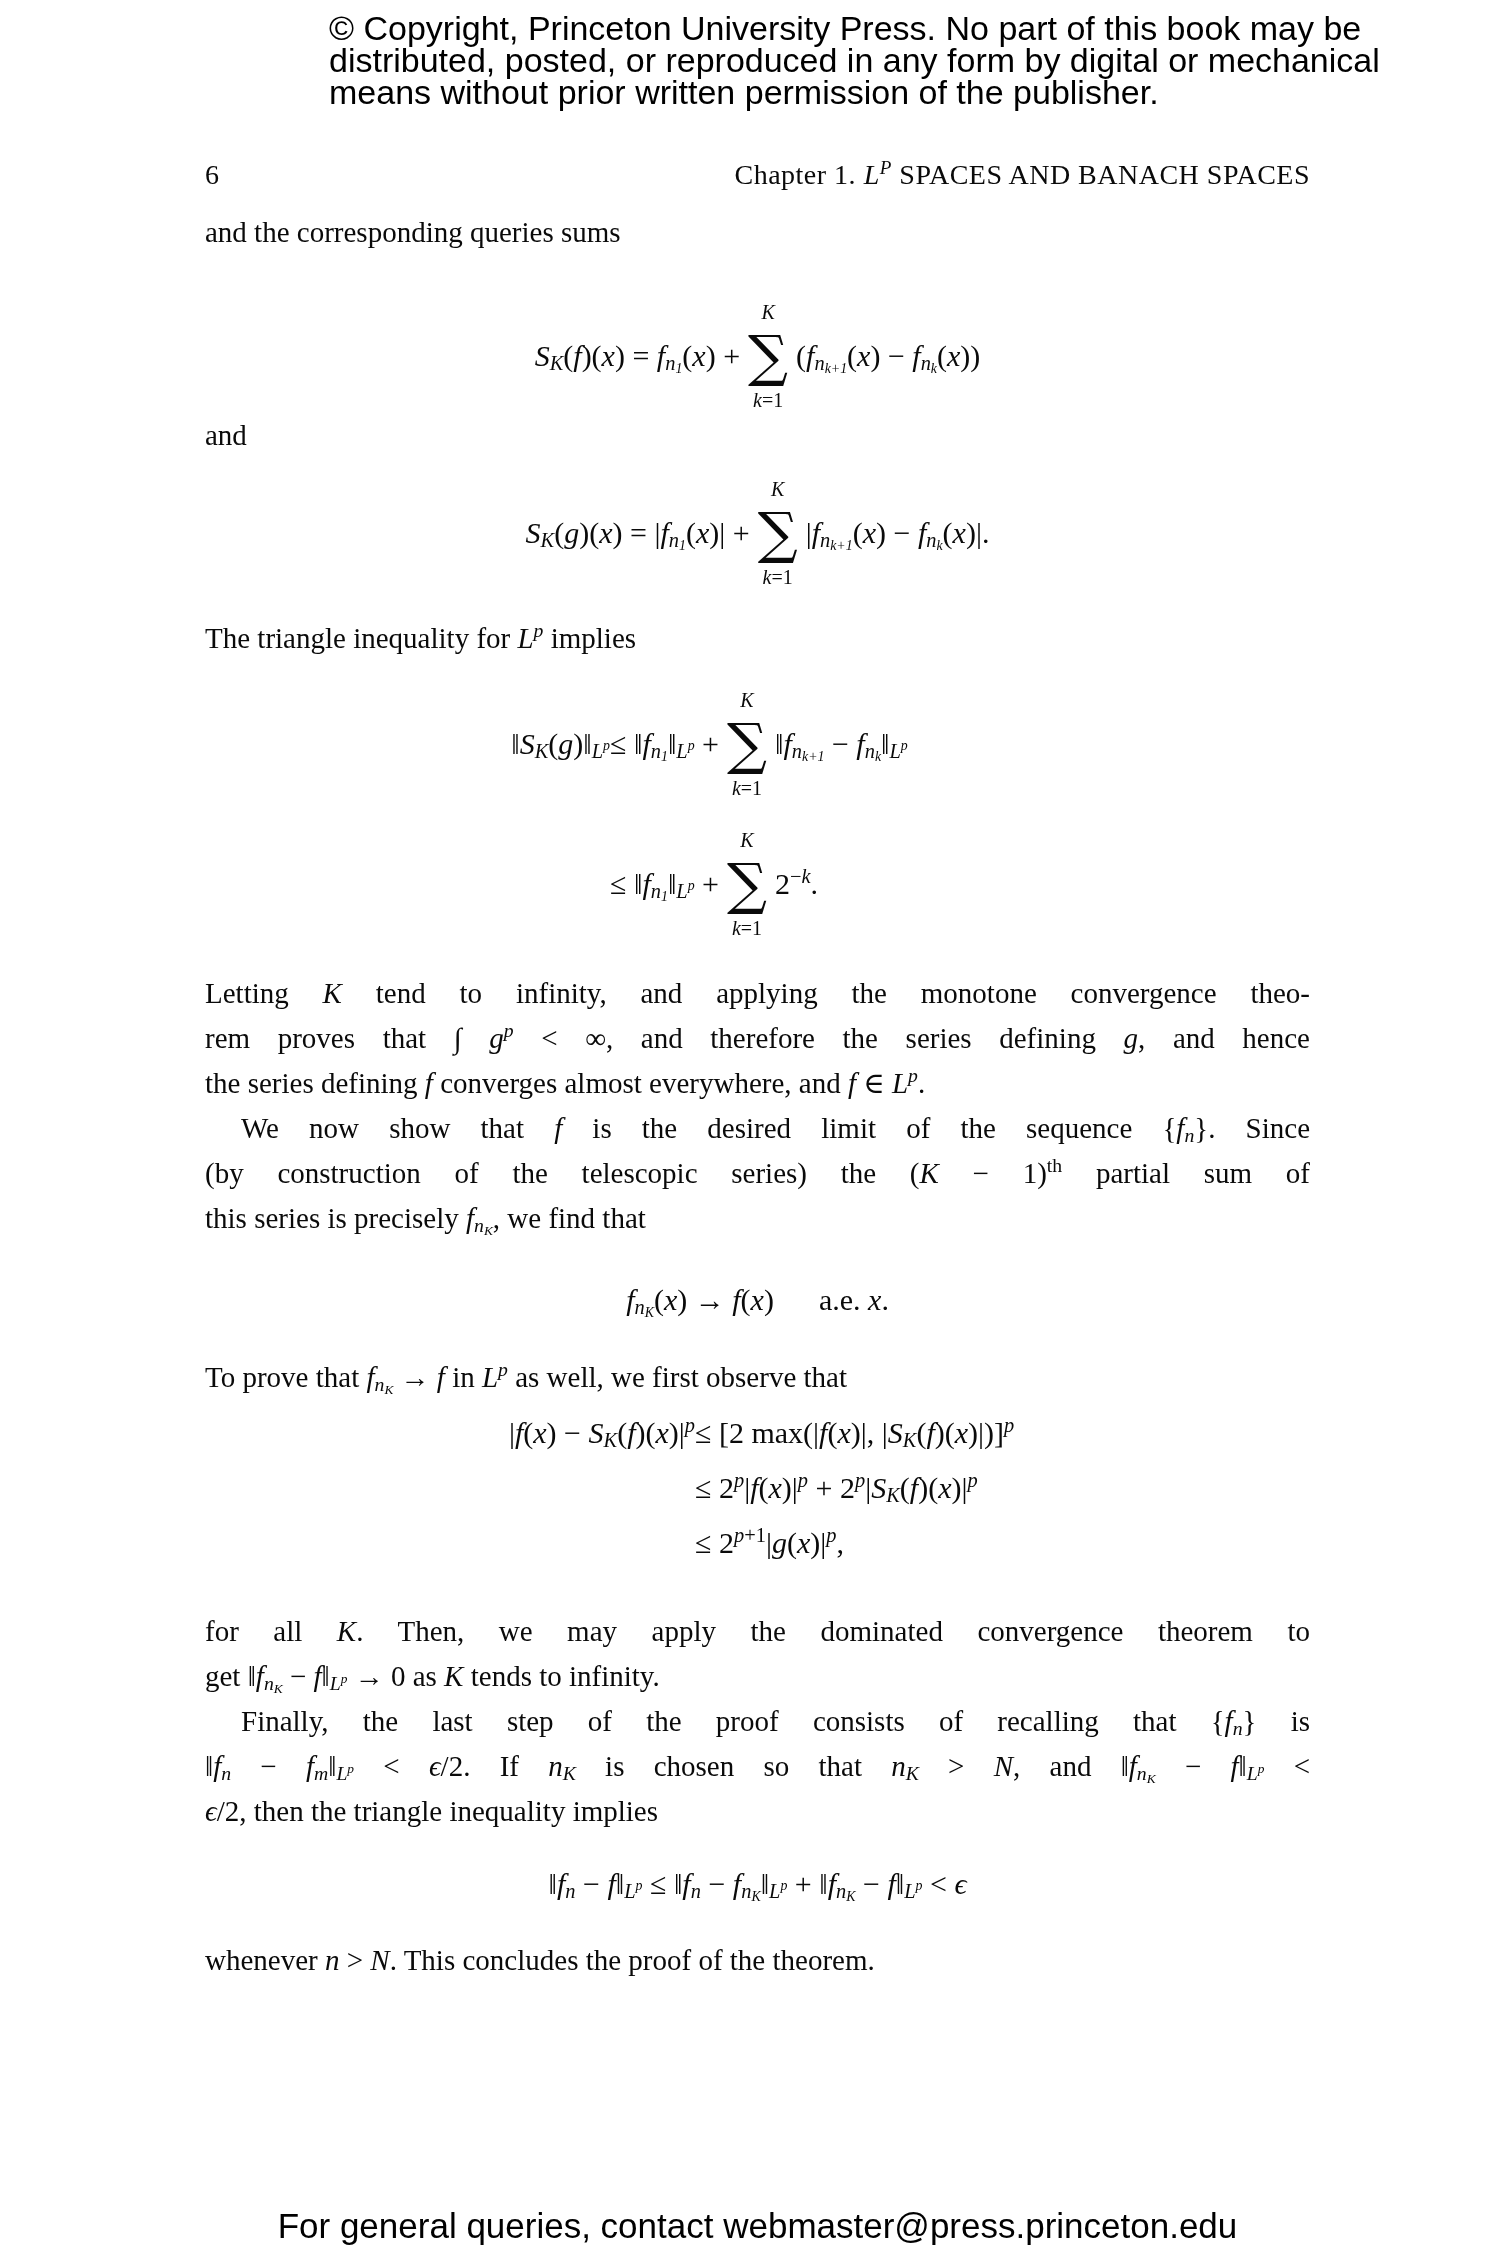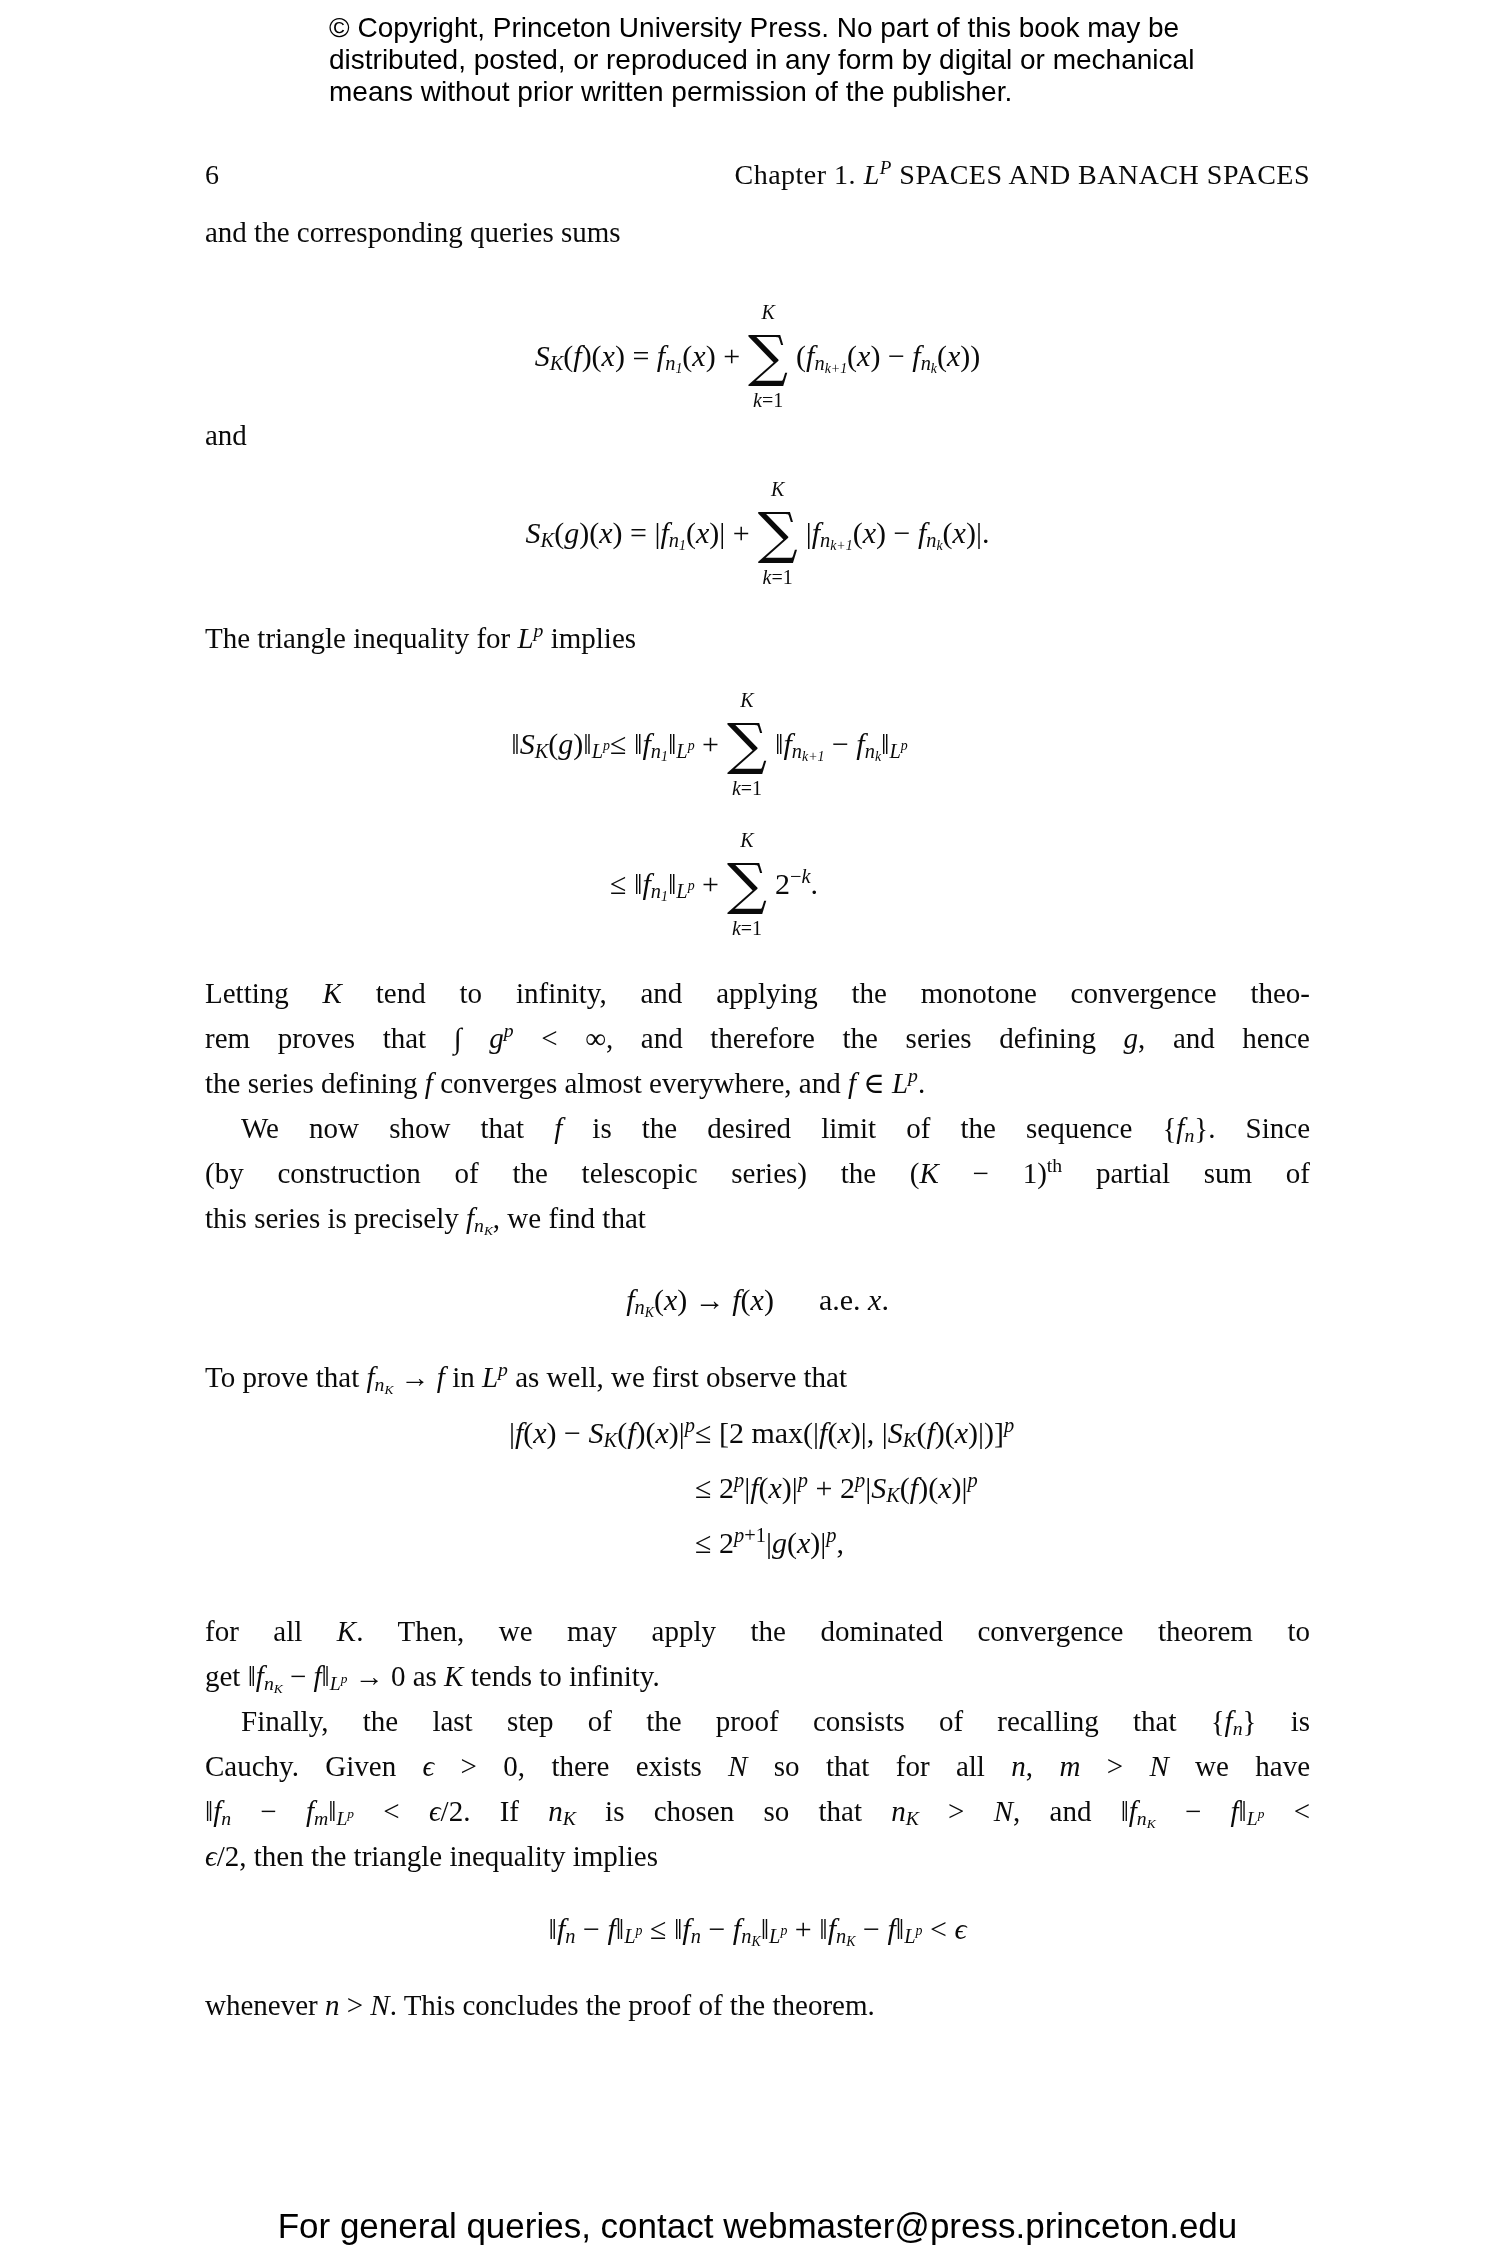--- a/index.html
+++ b/index.html
@@ -4,21 +4,21 @@
 <style>
   html,body{margin:0;padding:0;background:#ffffff;}
   .page{
     position:relative;width:1500px;height:2265px;background:#ffffff;
     font-family:"Liberation Serif","DejaVu Serif",serif;color:#0a0a0a;overflow:hidden;
   }
   
   .copyright{
     position:absolute;left:329px;top:12px;
     font-family:"Liberation Sans","DejaVu Sans",sans-serif;
-    font-size:28px;line-height:32px;color:#000;
+    font-size:34px;line-height:32px;color:#000;
   }
   
   .pagehead{
     position:absolute;left:205px;top:146px;width:1105px;
     display:flex;justify-content:space-between;align-items:baseline;
     font-size:28px;
   }
   .running{letter-spacing:0.5px;margin-top:13px;}
   
   .content{
@@ -173,21 +173,20 @@
         <span class="eq-m">≤ 2<sup><i class="mi">p</i>+1</sup>|<i class="mi">g</i>(<i class="mi">x</i>)|<sup><i class="mi">p</i></sup>,</span>
       </div>
     </div>
 
     <div class="para m-forall">
         <div class="line">for all <i class="mi">K</i>.  Then, we may apply the dominated convergence theorem to</div>
         <div class="line last">get ‖<i class="mi">f<sub><i class="mi">n<sub><i class="mi">K</i></sub></i></sub></i> − <i class="mi">f</i>‖<sub><i class="mi">L<sup><i class="mi">p</i></sup></i></sub> → 0 as <i class="mi">K</i> tends to infinity.</div>
       </div>
     <div class="para indent-first">
         <div class="line">Finally, the last step of the proof consists of recalling that {<i class="mi">f<sub><i class="mi">n</i></sub></i>} is</div>
-        <div class="line">Cauchy.  Given <i class="mi">ϵ</i> &gt; 0, there exists <i class="mi">N</i> so that for all <i class="mi">n</i>, <i class="mi">m</i> &gt; <i class="mi">N</i> we have</div>
         <div class="line">‖<i class="mi">f<sub><i class="mi">n</i></sub></i> − <i class="mi">f<sub><i class="mi">m</i></sub></i>‖<sub><i class="mi">L<sup><i class="mi">p</i></sup></i></sub> &lt; <i class="mi">ϵ</i>/2. If <i class="mi">n<sub><i class="mi">K</i></sub></i> is chosen so that <i class="mi">n<sub><i class="mi">K</i></sub></i> &gt; <i class="mi">N</i>, and ‖<i class="mi">f<sub><i class="mi">n<sub><i class="mi">K</i></sub></i></sub></i> − <i class="mi">f</i>‖<sub><i class="mi">L<sup><i class="mi">p</i></sup></i></sub> &lt;</div>
         <div class="line last"><i class="mi">ϵ</i>/2, then the triangle inequality implies</div>
       </div>
 
     <div class="eq eq-center m-eq6">
       <span class="eq-m">‖<i class="mi">f<sub><i class="mi">n</i></sub></i> − <i class="mi">f</i>‖<sub><i class="mi">L<sup><i class="mi">p</i></sup></i></sub> ≤ ‖<i class="mi">f<sub><i class="mi">n</i></sub></i> − <i class="mi">f<sub><i class="mi">n<sub><i class="mi">K</i></sub></i></sub></i>‖<sub><i class="mi">L<sup><i class="mi">p</i></sup></i></sub> + ‖<i class="mi">f<sub><i class="mi">n<sub><i class="mi">K</i></sub></i></sub></i> − <i class="mi">f</i>‖<sub><i class="mi">L<sup><i class="mi">p</i></sup></i></sub> &lt; <i class="mi">ϵ</i></span>
     </div>
 
     <div class="para single m-when">whenever <i class="mi">n</i> &gt; <i class="mi">N</i>. This concludes the proof of the theorem.</div>
 

